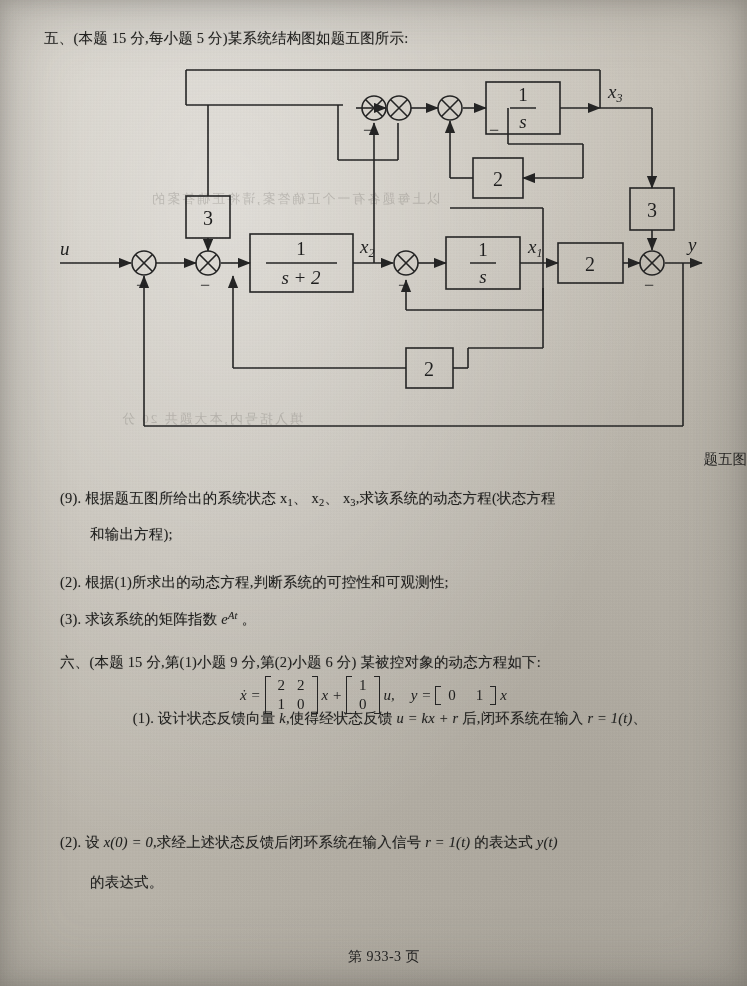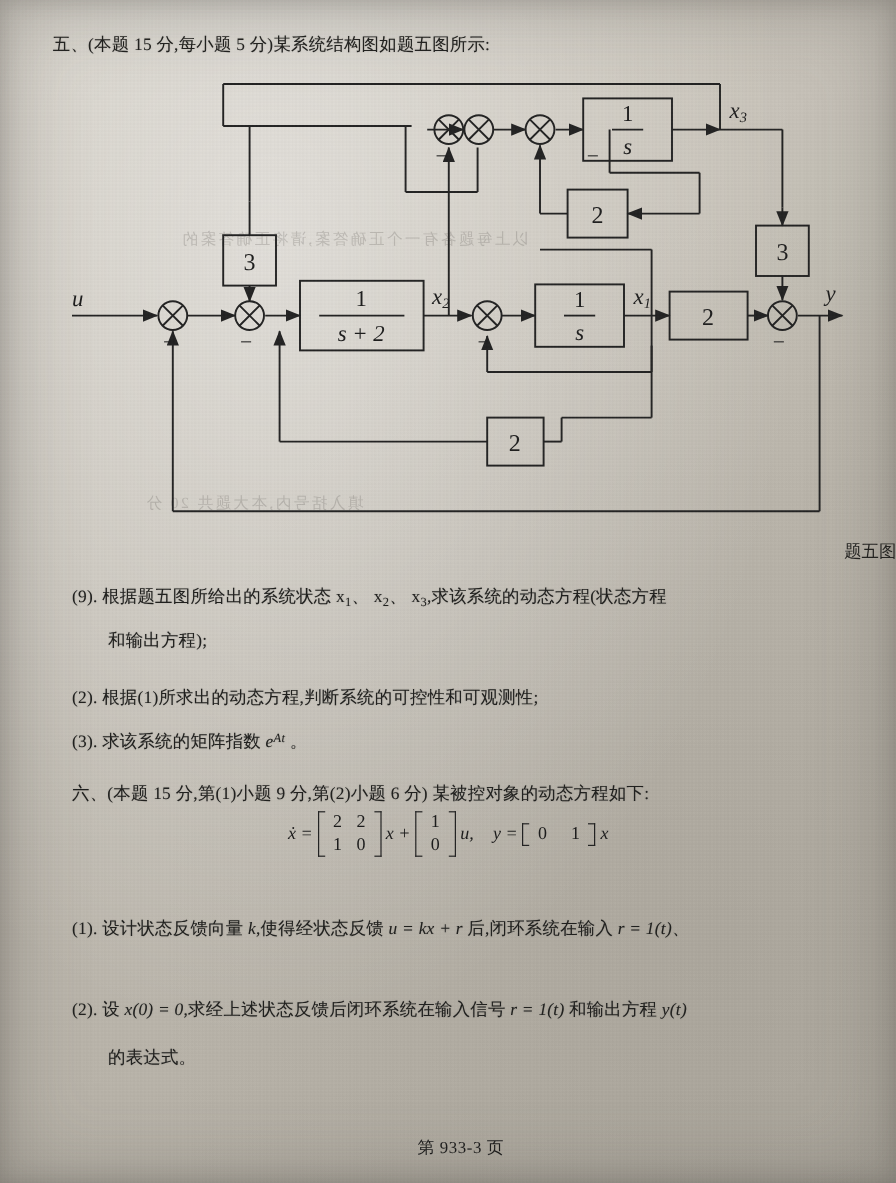--- a/index.html
+++ b/index.html
@@ -350,27 +350,27 @@
             <tr>
               <td>0</td>
               <td style="padding-left:14px;">1</td>
             </tr>
       </tbody>
         </table>
     </span>
     <span class="eq-piece">x</span>
   </div>
 
-  <div class="txt" style="left:60px; top:764px; width:660px;">
+  <div class="txt" style="left:60px; top:708px; width:660px;text-align:center;">
     <span>(1). 设计状态反馈向量 </span><span class="ital">k</span><span>,使得经状态反馈 </span><span class="ital">u = kx + r</span><span> 后,闭环系统在输入 </span><span class="ital">r = 1(t)</span><span>、</span>
   </div>
 
 
   <div class="txt" style="left:60px; top:832px; width:660px;">
-    <span>(2). 设 </span><span class="ital">x(0) = 0</span><span>,求经上述状态反馈后闭环系统在输入信号 </span><span class="ital">r = 1(t)</span><span> 和输出方程 </span><span class="ital">y(t)</span>
+    <span>(2). 设 </span><span class="ital">x(0) = 0</span><span>,求经上述状态反馈后闭环系统在输入信号 </span><span class="ital">r = 1(t)</span><span> 的表达式 </span><span class="ital">y(t)</span>
   </div>
 
   <div class="txt" style="left:90px; top:872px;">的表达式。</div>
 
   <div class="footer">第 933-3 页</div>
 
   <div class="grain"></div>
   <div class="vignette"></div>
 </div>
 

